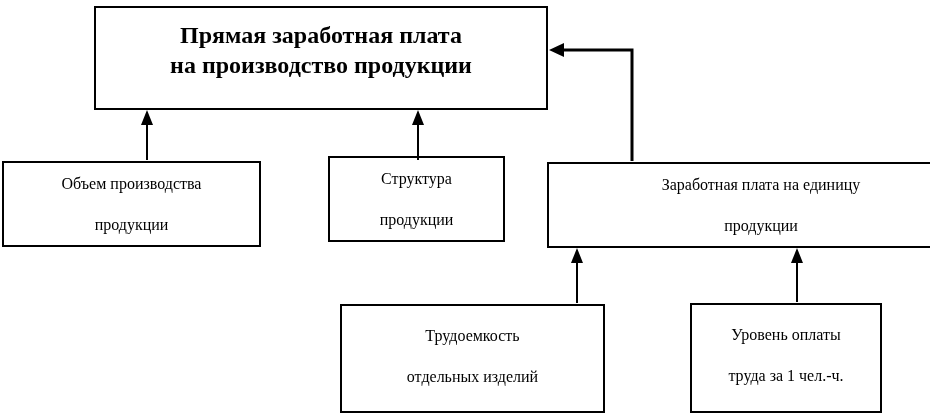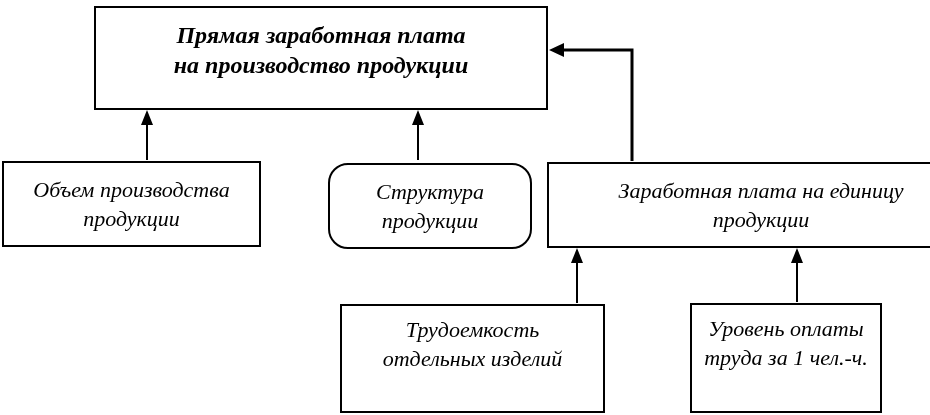--- a/index.html
+++ b/index.html
@@ -17,44 +17,43 @@
     overflow: hidden;
   }
   .dbox {
     position: absolute;
     border: 2px solid #000000;
     background: #ffffff;
     box-sizing: border-box;
     display: flex;
     justify-content: center;
     text-align: center;
-    font-style: italic;
   }
   .dbox .box-label {
     white-space: pre-line;
-    font-size: 22px;
-    line-height: 29px;
+    font-size: 16px;
+    line-height: 41px;
   }
   
   .box-top {
     left: 94px; top: 6px; width: 454px; height: 104px;
     align-items: flex-start;
     padding-top: 12px;
   }
   .box-top .box-label {
     font-weight: bold;
     font-size: 24px;
     line-height: 30px;
   }
   
   .box-mid {
     align-items: center;
   }
   .box-volume    { left: 2px;   top: 161px; width: 259px; height: 86px; }
-  .box-structure { left: 328px; top: 163px; width: 204px; height: 86px; border-radius: 20px; }
+  .box-structure { left: 328px; top: 156px; width: 177px; height: 86px; }
   .box-wageunit  { left: 547px; top: 162px; width: 428px; height: 86px; }
   
   .box-low {
     align-items: flex-start;
     padding-top: 9px;
   }
   .box-labor { left: 340px; top: 304px; width: 265px; height: 109px; }
   .box-pay   { left: 690px; top: 303px; width: 192px; height: 110px; }
 
   .arrow-layer {

